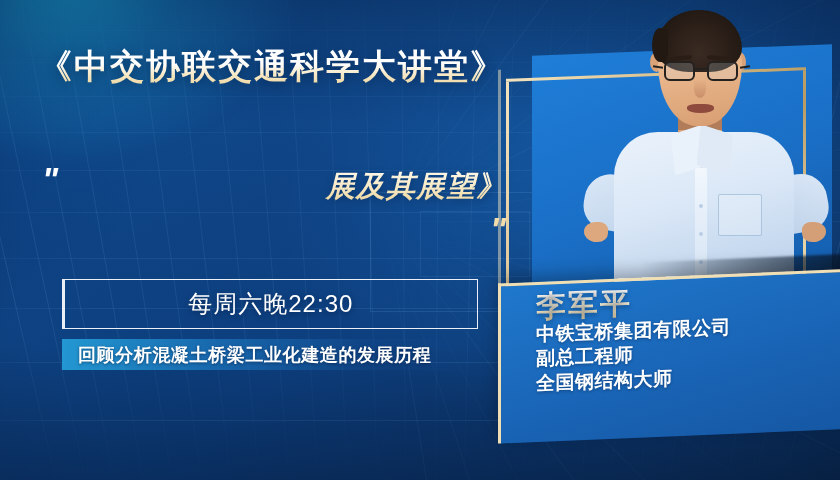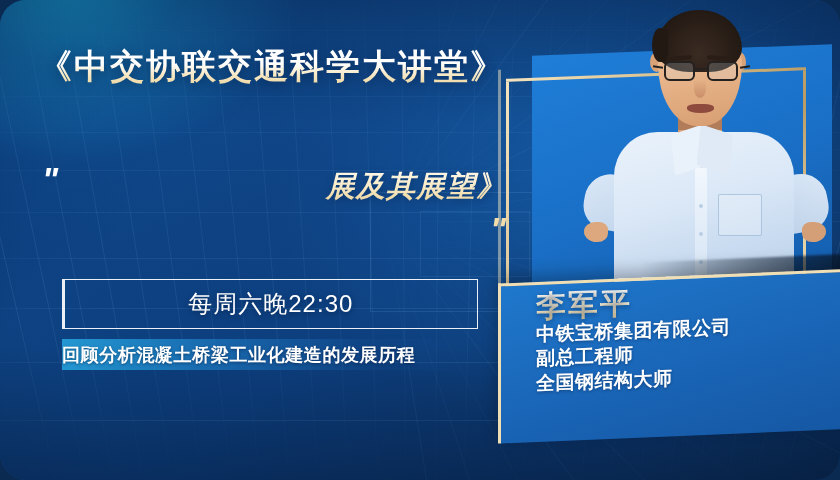--- a/index.html
+++ b/index.html
@@ -1,21 +1,20 @@
 <!DOCTYPE html>
 <html><head>
 <meta charset="utf-8">
 <style>
   html,body{margin:0;padding:0;background:#0a2a52;}
   *{box-sizing:border-box;}
   #poster{
     position:relative;width:840px;height:480px;overflow:hidden;
     font-family:"Liberation Sans","DejaVu Sans",sans-serif;
     background:#0d3566;
-    border-radius:26px;
   }
 
   
   .bg-base{
     position:absolute;inset:0;
     background:
       radial-gradient(ellipse 520px 420px at 8% -6%, #18a5d8 0%, rgba(24,140,200,.55) 22%, rgba(16,90,160,.18) 46%, rgba(12,60,120,0) 66%),
       radial-gradient(ellipse 700px 560px at 72% 34%, rgba(28,110,190,.55) 0%, rgba(18,72,140,.25) 48%, rgba(10,45,100,0) 75%),
       linear-gradient(140deg,#0b3a78 0%,#0e4282 28%,#0c3d7c 52%,#0a2f60 78%,#082549 100%);
   }
@@ -175,21 +174,21 @@
   .mb-div{width:1.6px;height:100%;background:rgba(255,255,255,.92);}
   .mb-right{flex:1;text-align:center;font-size:24px;font-weight:400;color:#fff;letter-spacing:1px;
     text-shadow:0 2px 5px rgba(0,20,55,.5);}
 
   
   .sub-bar{
     position:absolute;left:62px;top:339px;width:412px;height:31px;
     background:linear-gradient(90deg,rgba(36,156,214,.95) 0%,rgba(28,118,190,.72) 38%,rgba(20,80,150,.28) 74%,rgba(16,64,126,0) 100%);
     display:flex;align-items:center;
   }
-  .sub-bar span{font-size:18px;font-weight:700;color:#fff;letter-spacing:.6px;
+  .sub-bar span{padding-left:16px;font-size:18px;font-weight:700;color:#fff;letter-spacing:.6px;
     text-shadow:0 1px 3px rgba(0,20,55,.55);}
 </style>
 </head>
 <body>
 
 <div id="poster">
 
   <div class="bg-base"></div>
   <div class="grid-v" id="gridV">
       <i style="left: 0px; transform: rotate(-13deg); opacity: 0.68;"></i>

